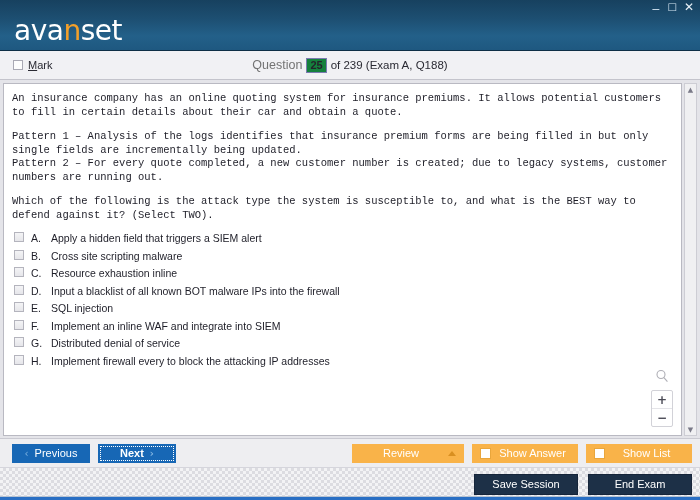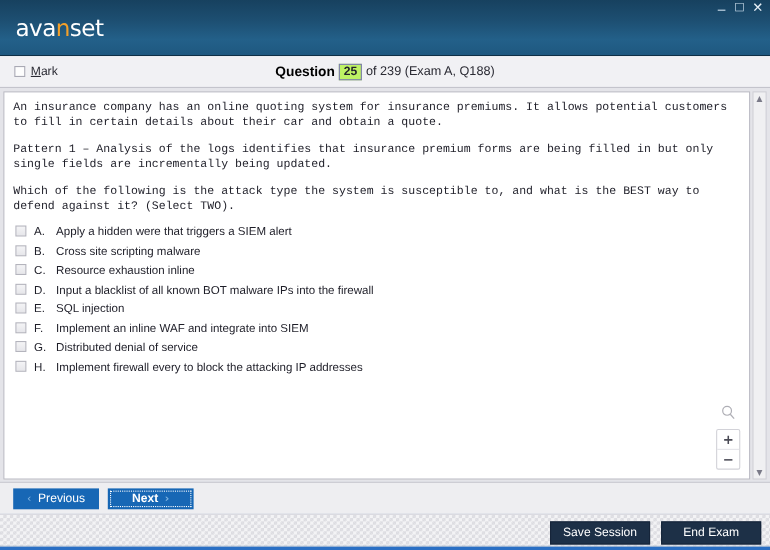--- a/index.html
+++ b/index.html
@@ -15,21 +15,21 @@
   }
 
   
   .titlebar{
     position:relative;height:50px;flex:0 0 50px;
     background:linear-gradient(to bottom,#17415f 0%,#1d4f72 38%,#236089 72%,#1e5880 100%);
     border-bottom:1px solid #0e2f46;
   }
   .logo{
     position:absolute;left:14px;top:14px;
-    font-size:21px;letter-spacing:-0.5px;color:#ffffff;font-weight:400;
+    font-size:28px;letter-spacing:-0.5px;color:#ffffff;font-weight:400;
     font-family:"DejaVu Sans", sans-serif;
   }
   .logo .accent{color:#f3a02a;}
   .title-text{
     position:absolute;left:0;right:0;top:20px;text-align:center;
     color:#ffffff;font-size:11.5px;letter-spacing:.1px;
     pointer-events:none;
   }
   .wincontrols{
     position:absolute;right:6px;top:2px;display:flex;gap:7px;align-items:center;
@@ -55,23 +55,23 @@
     width:10px;height:10px;box-sizing:border-box;
     border:1px solid #a9a9b4;background:#fdfdfd;
     display:inline-block;
   }
   .mark-label u{text-decoration:underline;}
   .qcenter{
     position:absolute;left:0;right:0;text-align:center;
     font-size:11.5px;color:#2a2a33;
     display:flex;align-items:center;justify-content:center;gap:4px;
   }
-  .qword{font-weight:bold;font-size:12.5px;color:#000000;}
+  .qword{font-weight:normal;font-size:12.5px;color:#737373;}
   .qnum{
-    display:inline-block;border:1px solid #7a7ab0;background:#bef264;
+    display:inline-block;border:1px solid #7a7ab0;background:#15803d;
     padding:0px 3px;font-size:11px;line-height:13px;color:#23232b;font-weight:bold;
   }
   .qrest{font-size:11.5px;color:#2a2a33;}
 
   
   .content-outer{
     flex:1 1 auto;position:relative;
     background:#e4e4e9;
     padding:3px 3px 2px 3px;box-sizing:border-box;
     display:flex;
@@ -174,21 +174,21 @@
       linear-gradient(45deg,#dcdce1 25%,transparent 25%,transparent 75%,#dcdce1 75%),
       linear-gradient(45deg,#dcdce1 25%,transparent 25%,transparent 75%,#dcdce1 75%);
     background-size:6px 6px;
     background-position:0 0,3px 3px;
     border-top:1px solid #d5d5dc;
     display:flex;align-items:center;justify-content:flex-end;
     padding-right:8px;
   }
   .statusbar .grp{display:flex;gap:10px;}
   .btn-dark{
-    height:21px;width:91px;background:#1d3047;color:#ffffff;font-size:11px;
+    height:21px;width:104px;background:#1d3047;color:#ffffff;font-size:11px;
     display:flex;align-items:center;justify-content:center;
     border:1px solid #16253a;box-sizing:border-box;
   }
   .bottomline{
     position:absolute;left:0;right:0;bottom:0;height:3px;background:#2a6fc4;
   }
   .bottomline2{
     position:absolute;left:0;right:0;bottom:3px;height:1px;background:#b7c3d2;
   }
 </style>
@@ -218,29 +218,30 @@
     </div>
   </div>
 
   <div class="content-outer">
     <div class="content">
 
       <div class="qtext">
         <p>An insurance company has an online quoting system for insurance premiums. It allows potential customers to fill in certain details about their car and obtain a quote.</p>
         <div class="gap"></div>
         <p>Pattern 1 – Analysis of the logs identifies that insurance premium forms are being filled in but only single fields are incrementally being updated.</p>
+        <p>Pattern 2 – For every quote completed, a new customer number is created; due to legacy systems, customer numbers are running out.</p>
         <div class="gap"></div>
         <p>Which of the following is the attack type the system is susceptible to, and what is the BEST way to defend against it? (Select TWO).</p>
       </div>
 
       <div class="options">
         <div class="opt">
           <span class="obox"></span>
           <span class="oletter">A.</span>
-          <span class="otext">Apply a hidden were that triggers a SIEM alert</span>
+          <span class="otext">Apply a hidden field that triggers a SIEM alert</span>
         </div>
         <div class="opt">
           <span class="obox"></span>
           <span class="oletter">B.</span>
           <span class="otext">Cross site scripting malware</span>
         </div>
         <div class="opt">
           <span class="obox"></span>
           <span class="oletter">C.</span>
           <span class="otext">Resource exhaustion inline</span>
@@ -296,20 +297,34 @@
     <div class="nav-left">
       <button class="btn-blue">
         <span class="chev">‹</span>
         <span>Previous</span>
       </button>
       <button class="btn-blue focus">
         <span>Next</span>
         <span class="chev">›</span>
       </button>
     </div>
+    <div class="nav-right">
+      <button class="btn-orange btn-review">
+        <span class="lbl">Review</span>
+        <span class="tri-up"></span>
+      </button>
+      <button class="btn-orange btn-chk">
+        <span class="wsq"></span>
+        <span class="lbl">Show Answer</span>
+      </button>
+      <button class="btn-orange btn-chk">
+        <span class="wsq"></span>
+        <span class="lbl">Show List</span>
+      </button>
+    </div>
   </div>
 
   <div class="statusbar">
     <div class="grp">
       <button class="btn-dark">Save Session</button>
       <button class="btn-dark">End Exam</button>
     </div>
     <div class="bottomline2"></div>
     <div class="bottomline"></div>
   </div>

